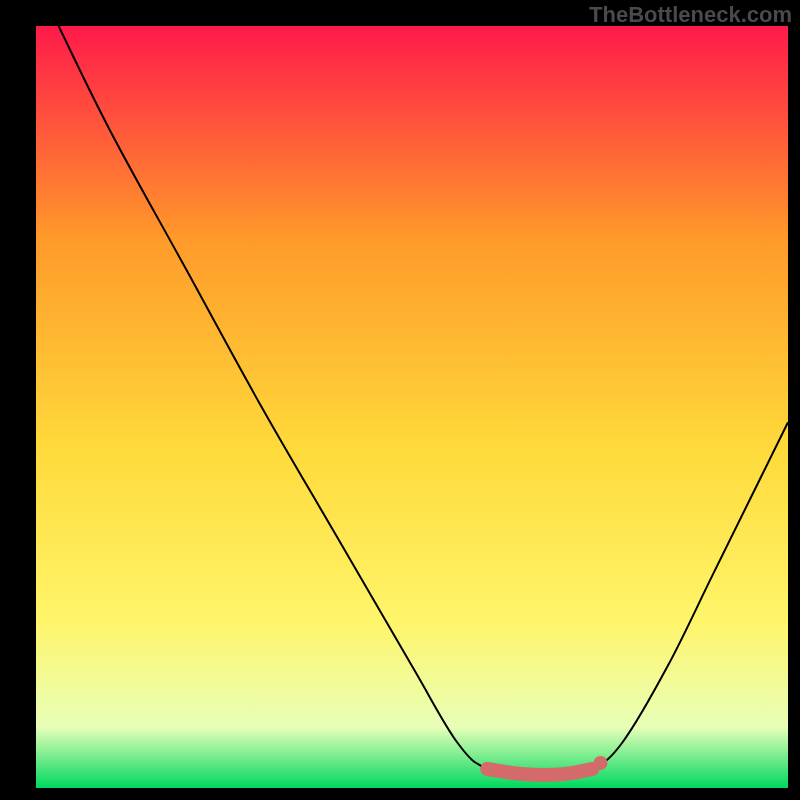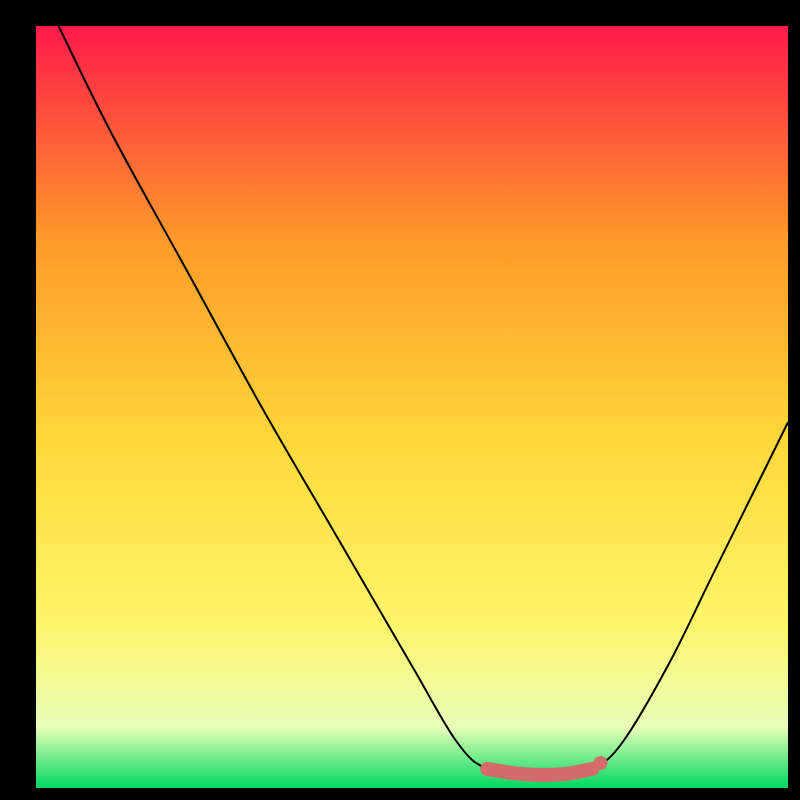--- a/index.html
+++ b/index.html
@@ -28,20 +28,21 @@
   svg {
     position: absolute;
     top: 0;
     left: 0;
   }
 </style>
 </head>
 <body>
 
 <div class="frame">
+  <div class="watermark">TheBottleneck.com</div>
   <svg id="chart-svg" width="800" height="800">
       <defs>
         <linearGradient id="bg-grad" x1="0" y1="0" x2="0" y2="1">
           <stop offset="0%" stop-color="#ff1a4a"></stop>
           <stop offset="28.000000000000004%" stop-color="#ff9a2a"></stop>
           <stop offset="55.00000000000001%" stop-color="#ffd93a"></stop>
           <stop offset="78%" stop-color="#fff56a"></stop>
           <stop offset="92%" stop-color="#e8ffb8"></stop>
           <stop offset="100%" stop-color="#00d860"></stop>
         </linearGradient>

